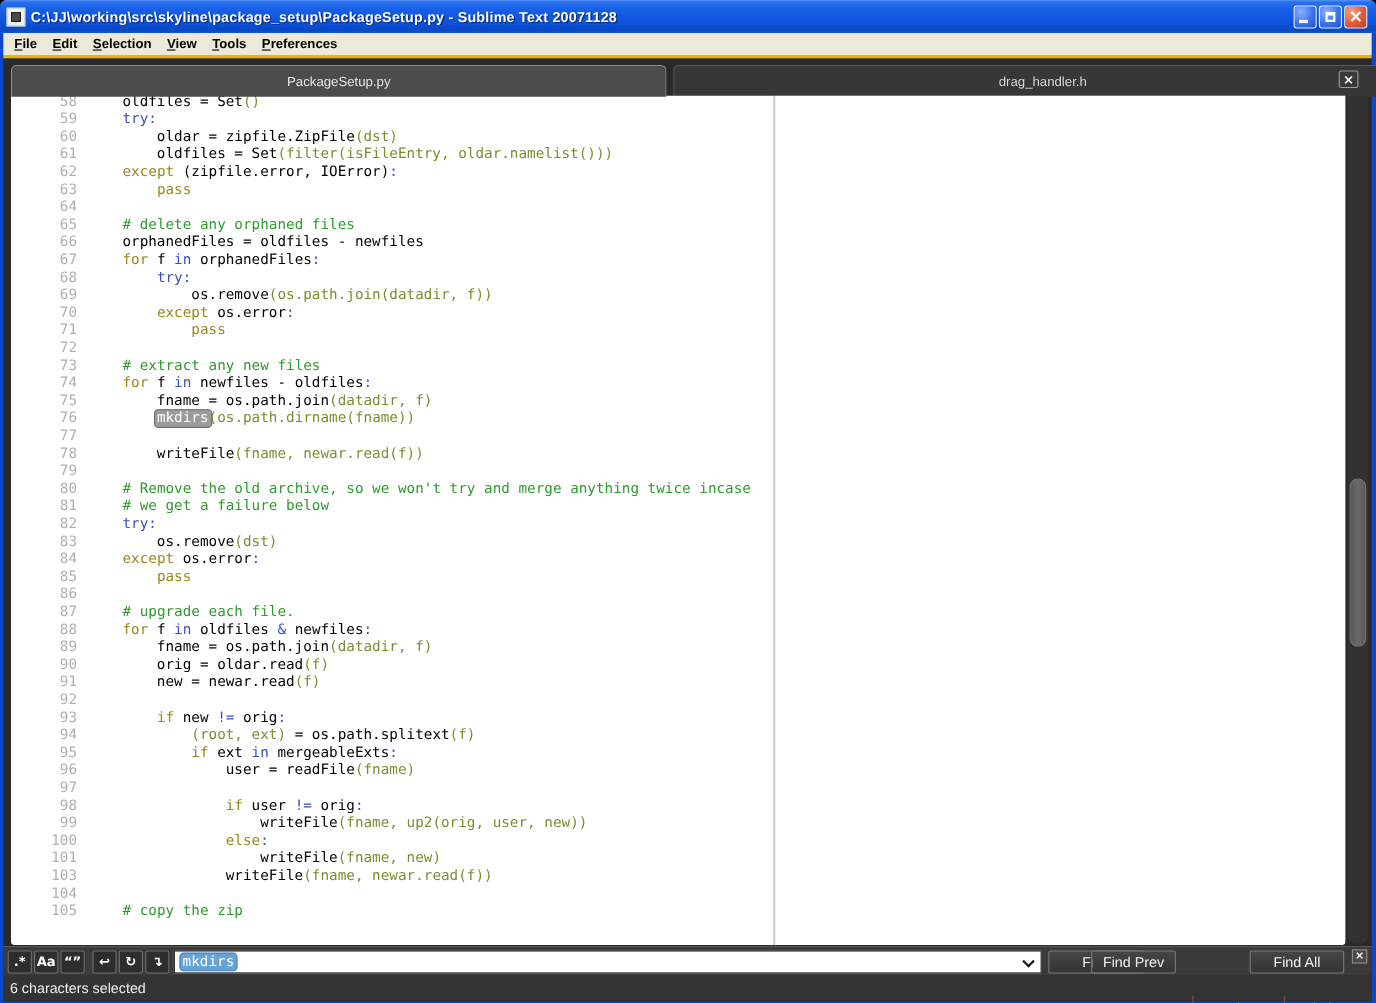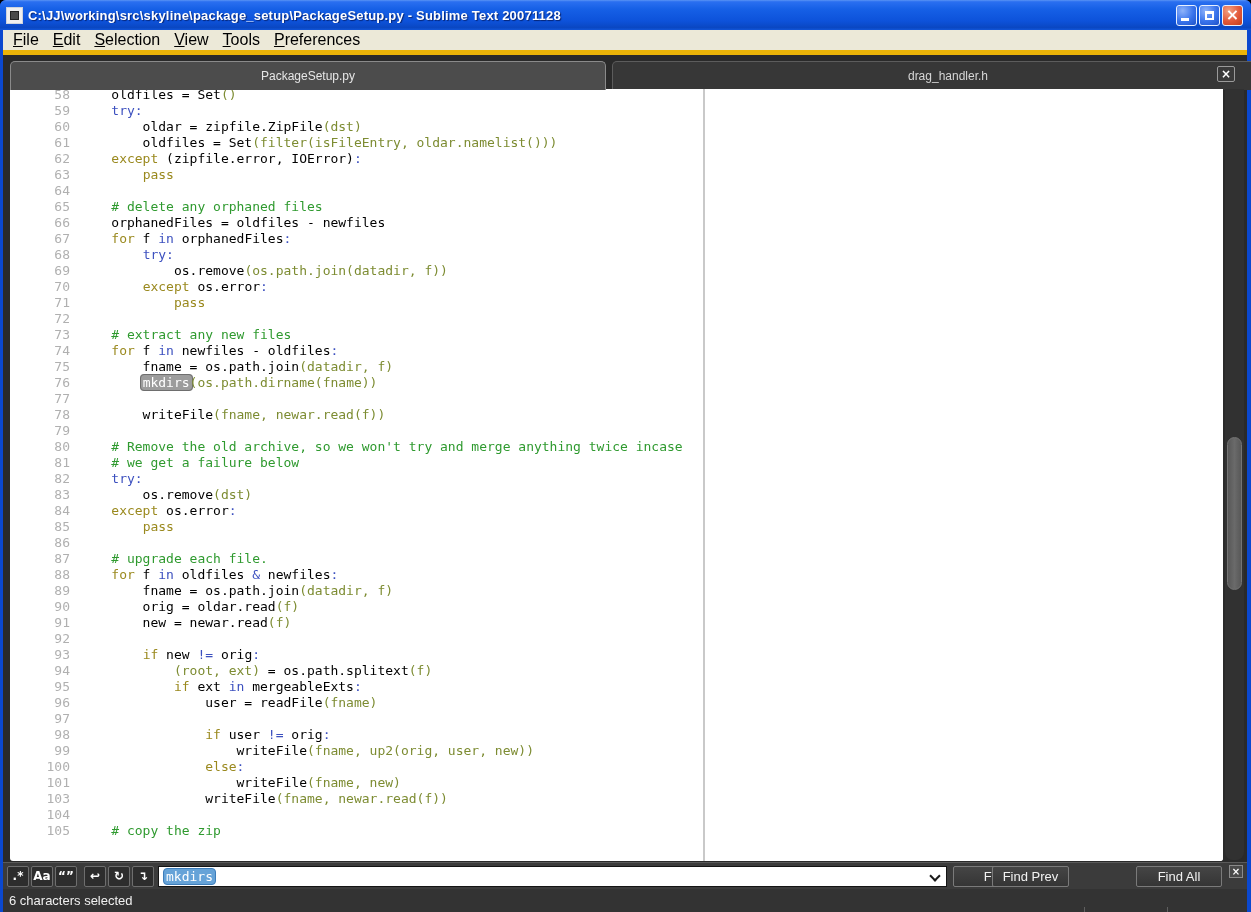--- a/index.html
+++ b/index.html
@@ -21,27 +21,27 @@
   .tb-btn { width:21px; height:21px; border-radius:3px; border:1px solid #e8f0ff;
     display:flex; align-items:center; justify-content:center; position:relative; }
   .tb-min, .tb-max { background:radial-gradient(circle at 30% 25%, #8db2fa, #3a74ec 55%, #1e52c8); }
   .tb-close { background:radial-gradient(circle at 30% 25%, #f3a183, #e2593a 55%, #c23d1c); }
   .glyph-min { position:absolute; left:4px; bottom:4px; width:8px; height:3px; background:#fff; }
   .glyph-max { width:9px; height:9px; border:2px solid #fff; border-top-width:3px; }
   .glyph-x { color:#fff; font-size:16px; font-weight:bold; line-height:16px; font-family:"DejaVu Sans",sans-serif; }
 
   
   .menubar { position:absolute; left:3px; right:4px; top:30px; height:20px; background:#ece9d8;
-    display:flex; align-items:center; padding-left:3px; font-size:16px; color:#000; }
+    display:flex; align-items:center; padding-left:3px; font-size:12px; color:#000;font-weight:bold; }
   .menu-item { display:inline-block; padding:2px 7px 3px 7px; cursor:default; }
   .menu-item::first-letter { text-decoration:underline; }
 
   
   .chrome { position:absolute; left:3px; right:4px; top:50px; bottom:4px; background:#2a2a2a;
-    border-top:5px solid #eab308;padding-left:48px; }
+    border-top:3px solid #eab308;padding-left:48px; }
 
   
   .tabbar { position:absolute; left:0; right:0; top:2px; height:32px; }
   .tab { position:absolute; top:4px; height:29px; border-radius:5px 5px 0 0;
     display:flex; align-items:center; justify-content:center;
     font-size:12px; color:#e6e6e6; }
   .tab.active { left:7px; width:596px; background:#4c4c4c; border:1px solid #8a8a8a; border-bottom:none; z-index:2; }
   .tab:not(.active) { left:609px; width:672px; background:#373737; border:1px solid #5c5c5c; border-bottom:none; color:#d6d6d6; }
   .tab-close { position:absolute; right:12px; top:9px; width:18px; height:16px; background:#3a3a3a;
     border:1px solid #9a9a9a; color:#fff; font-size:12px; font-weight:bold; line-height:14px; text-align:center;

